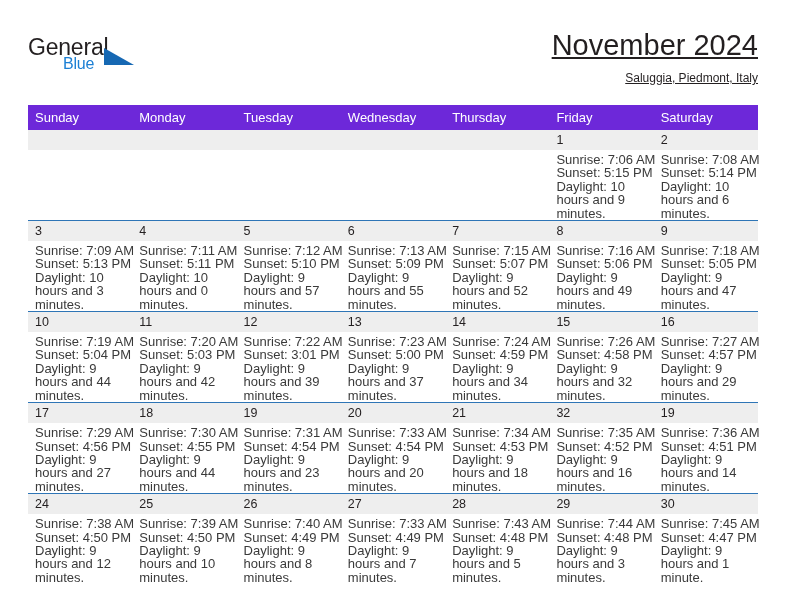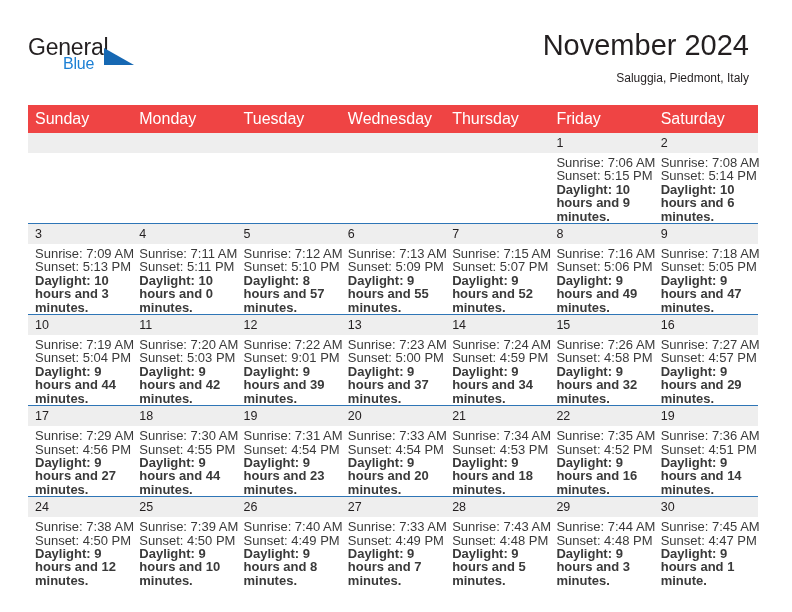--- a/index.html
+++ b/index.html
@@ -61,23 +61,24 @@
     left: 76px;
     top: 14px;
     width: 0;
     height: 0;
     border-left: 30px solid #1668b3;
     border-top: 17px solid transparent;
   }
 
   .title-block {
     position: absolute;
-    right: 9px;
+    right: 0;
     top: 0;
     text-align: right;
+    text-decoration: underline;
   }
   .cal-title {
     font-size: 29px;
     font-weight: normal;
     color: #231f20;
     line-height: 34px;
     white-space: nowrap;
   }
   .cal-subtitle {
     font-size: 12px;
@@ -91,23 +92,23 @@
   .calendar {
     position: absolute;
     left: 28px;
     top: 105px;
     width: 730px;
     border-collapse: collapse;
     table-layout: fixed;
   }
 
   .calendar th {
-    background: #ef4444;
+    background: #6d28d9;
     color: #ffffff;
-    font-size: 16px;
+    font-size: 13px;
     font-weight: normal;
     text-align: left;
     padding: 5px 0 5px 7px;
     height: 19px;
     box-sizing: border-box;
   }
 
   .calendar td {
     vertical-align: top;
     padding: 0;
@@ -141,21 +142,20 @@
     padding: 3px 7px 0 7px;
     font-size: 13px;
     line-height: 13.4px;
     color: #3a3a3a;
   }
   .details div {
     white-space: nowrap;
   }
   .details .daylight-wrap {
     white-space: normal;
-    font-weight: bold;
   }
 </style>
 </head>
 <body>
 
 <div class="page">
 
   <div class="masthead">
 
     <div class="logo">
@@ -256,21 +256,21 @@
                 <div class="daylight-wrap">Daylight: 10 hours and 0 minutes.</div>
               </div>
             </div>
           </td>
           <td>
             <div class="cell-inner">
               <div class="daynum">5</div>
               <div class="details">
                 <div>Sunrise: 7:12 AM</div>
                 <div>Sunset: 5:10 PM</div>
-                <div class="daylight-wrap">Daylight: 8 hours and 57 minutes.</div>
+                <div class="daylight-wrap">Daylight: 9 hours and 57 minutes.</div>
               </div>
             </div>
           </td>
           <td>
             <div class="cell-inner">
               <div class="daynum">6</div>
               <div class="details">
                 <div>Sunrise: 7:13 AM</div>
                 <div>Sunset: 5:09 PM</div>
                 <div class="daylight-wrap">Daylight: 9 hours and 55 minutes.</div>
@@ -327,21 +327,21 @@
                 <div>Sunset: 5:03 PM</div>
                 <div class="daylight-wrap">Daylight: 9 hours and 42 minutes.</div>
               </div>
             </div>
           </td>
           <td>
             <div class="cell-inner">
               <div class="daynum">12</div>
               <div class="details">
                 <div>Sunrise: 7:22 AM</div>
-                <div>Sunset: 9:01 PM</div>
+                <div>Sunset: 3:01 PM</div>
                 <div class="daylight-wrap">Daylight: 9 hours and 39 minutes.</div>
               </div>
             </div>
           </td>
           <td>
             <div class="cell-inner">
               <div class="daynum">13</div>
               <div class="details">
                 <div>Sunrise: 7:23 AM</div>
                 <div>Sunset: 5:00 PM</div>
@@ -426,21 +426,21 @@
               <div class="daynum">21</div>
               <div class="details">
                 <div>Sunrise: 7:34 AM</div>
                 <div>Sunset: 4:53 PM</div>
                 <div class="daylight-wrap">Daylight: 9 hours and 18 minutes.</div>
               </div>
             </div>
           </td>
           <td>
             <div class="cell-inner">
-              <div class="daynum">22</div>
+              <div class="daynum">32</div>
               <div class="details">
                 <div>Sunrise: 7:35 AM</div>
                 <div>Sunset: 4:52 PM</div>
                 <div class="daylight-wrap">Daylight: 9 hours and 16 minutes.</div>
               </div>
             </div>
           </td>
           <td>
             <div class="cell-inner">
               <div class="daynum">19</div>

